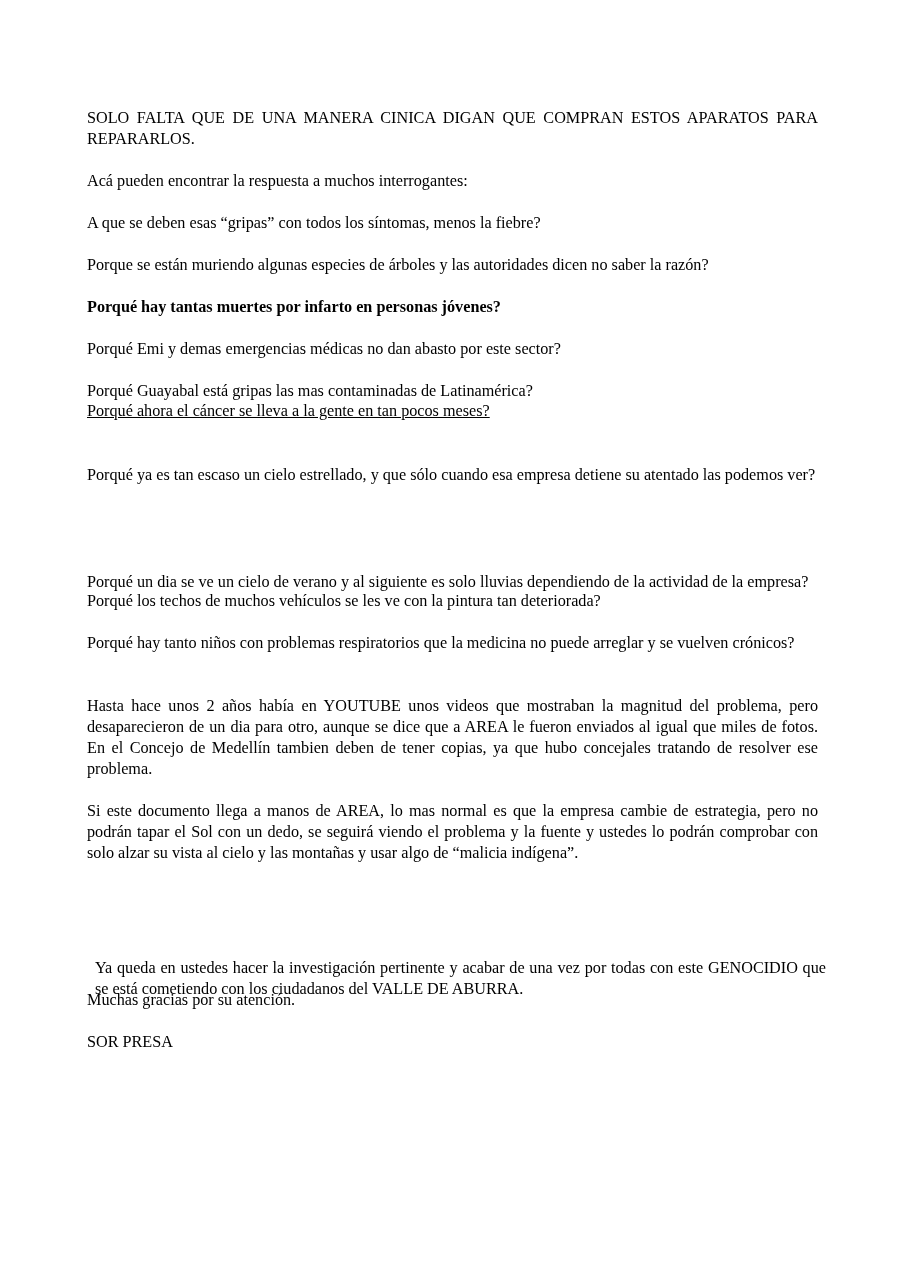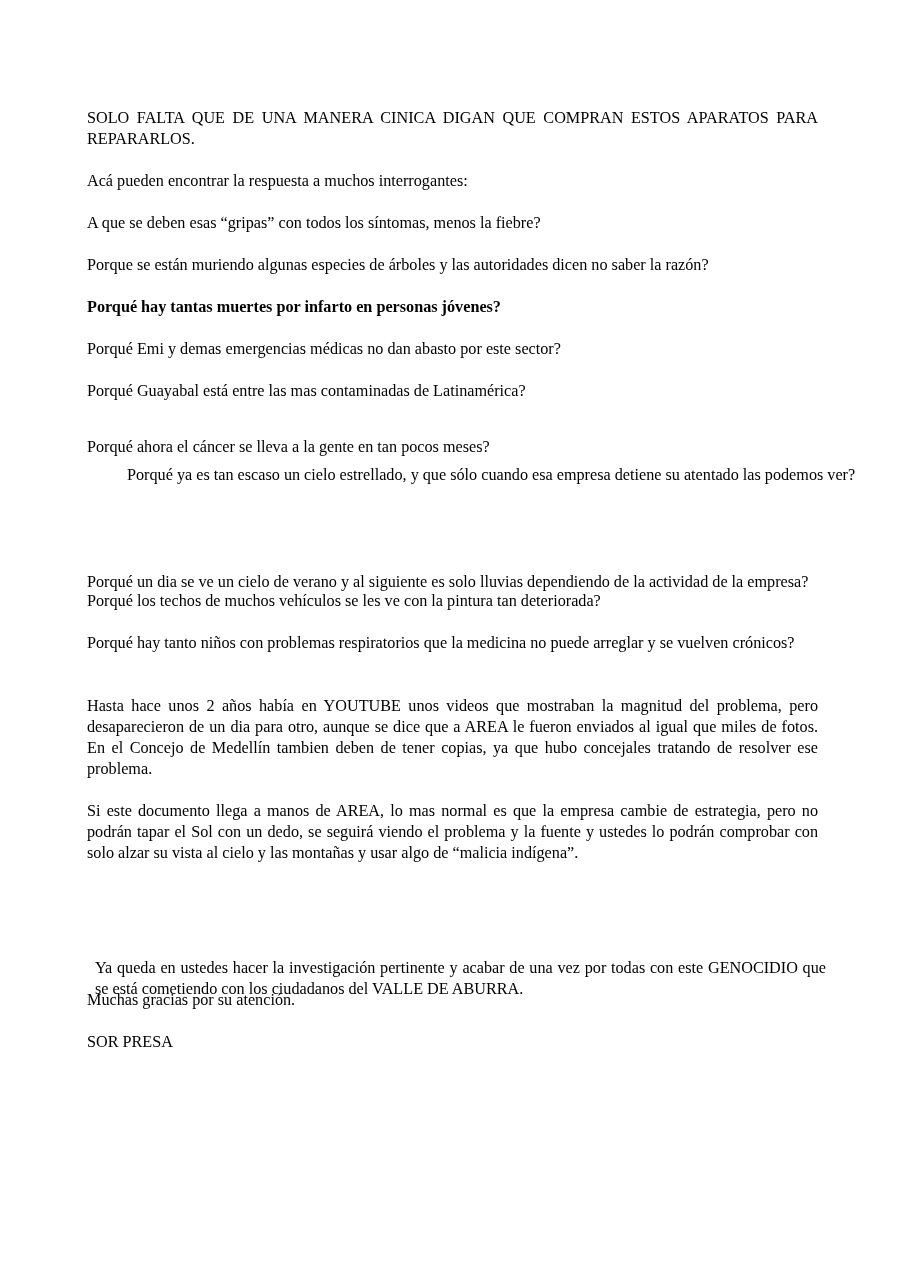--- a/index.html
+++ b/index.html
@@ -37,23 +37,23 @@
 </head>
 <body>
 
 <div class="page">
   <p class="para" style="top:108px;">SOLO FALTA QUE DE UNA MANERA CINICA DIGAN QUE COMPRAN ESTOS APARATOS PARA REPARARLOS.</p>
   <p class="para" style="top:171px;">Acá pueden encontrar la respuesta a muchos interrogantes:</p>
   <p class="para" style="top:213px;">A que se deben esas “gripas” con todos los síntomas, menos la fiebre?</p>
   <p class="para" style="top:255px;">Porque se están muriendo algunas especies de árboles y las autoridades dicen no saber la razón?</p>
   <p class="para" style="top:297px;font-weight:bold;">Porqué hay tantas muertes por infarto en personas jóvenes?</p>
   <p class="para" style="top:339px;">Porqué Emi y demas emergencias médicas no dan abasto por este sector?</p>
-  <p class="para" style="top:381px;">Porqué Guayabal está entre las mas contaminadas de Latinamérica?</p>
-  <p class="para" style="top:437px;">Porqué ahora el cáncer se lleva a la gente en tan pocos meses?</p>
-  <p class="para" style="top:465px;margin-left:40px;">Porqué ya es tan escaso un cielo estrellado, y que sólo cuando esa empresa detiene su atentado las podemos ver?</p>
+  <p class="para" style="top:381px;">Porqué Guayabal está gripas las mas contaminadas de Latinamérica?</p>
+  <p class="para" style="top:401px;text-decoration:underline;">Porqué ahora el cáncer se lleva a la gente en tan pocos meses?</p>
+  <p class="para" style="top:465px;">Porqué ya es tan escaso un cielo estrellado, y que sólo cuando esa empresa detiene su atentado las podemos ver?</p>
   <p class="para" style="top:528px;margin-top:44px;">Porqué un dia se ve un cielo de verano y al siguiente es solo lluvias dependiendo de la actividad de la empresa?</p>
   <p class="para" style="top:591px;">Porqué los techos de muchos vehículos se les ve con la pintura tan deteriorada?</p>
   <p class="para" style="top:633px;">Porqué hay tanto niños con problemas respiratorios que la medicina no puede arreglar y se vuelven crónicos?</p>
   <p class="para" style="top:696px;">Hasta hace unos 2 años había en YOUTUBE unos videos que mostraban la magnitud del problema, pero desaparecieron de un dia para otro, aunque se dice que a AREA le fueron enviados al igual que miles de fotos. En el Concejo de Medellín tambien deben de tener copias, ya que hubo concejales tratando de resolver ese problema.</p>
   <p class="para" style="top:801px;">Si este documento llega a manos de AREA, lo mas normal es que la empresa cambie de estrategia, pero no podrán tapar el Sol con un dedo, se seguirá viendo el problema y la fuente y ustedes lo podrán comprobar con solo alzar su vista al cielo y las montañas y usar algo de “malicia indígena”.</p>
   <p class="para" style="top:958px;margin-left:8px;">Ya queda en ustedes hacer la investigación pertinente y acabar de una vez por todas con este GENOCIDIO que se está cometiendo con los ciudadanos del VALLE DE ABURRA.</p>
   <p class="para" style="top:990px;">Muchas gracias por su atención.</p>
   <p class="para" style="top:1032px;">SOR PRESA</p>
 </div>
 

